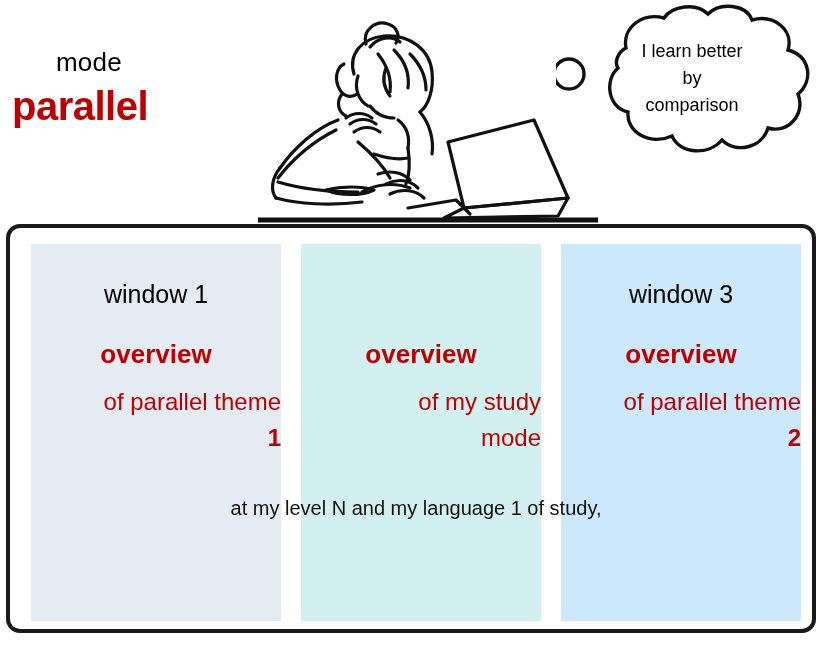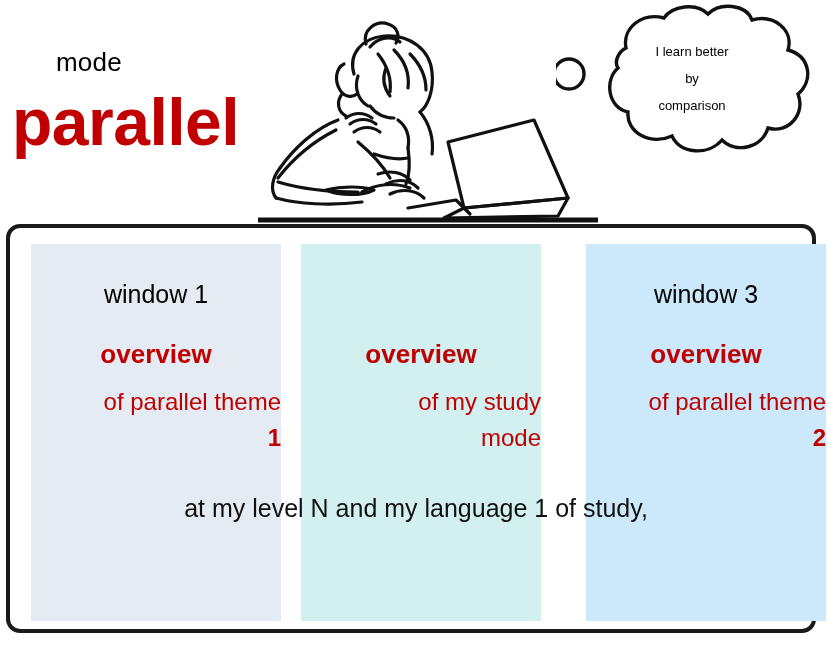--- a/index.html
+++ b/index.html
@@ -23,21 +23,21 @@
     top: 47px;
     font-size: 26px;
     color: #000000;
     letter-spacing: 0.2px;
     margin-left: 44px;
   }
   #mode-value {
     position: absolute;
     left: 12px;
     top: 84px;
-    font-size: 66px;
+    font-size: 40px;
     font-weight: bold;
     color: #C00000;
     letter-spacing: -0.5px;
   }
 
   
   #illustration {
     position: absolute;
     left: 258px;
     top: 2px;
@@ -50,21 +50,21 @@
     top: 4px;
     width: 272px;
     height: 160px;
   }
   #bubble-text {
     position: absolute;
     left: 588px;
     top: 38px;
     width: 208px;
     text-align: center;
-    font-size: 13px;
+    font-size: 18px;
     line-height: 27px;
     color: #000000;
     z-index: 3;
   }
 
   
   #windows-container {
     position: absolute;
     left: 6px;
     top: 224px;
@@ -78,21 +78,21 @@
   }
 
   
   .panel {
     position: absolute;
     top: 16px;
     height: 377px;
   }
   #panel-1 { left: 21px;  width: 250px; background: #E5EBF2; }
   #panel-2 { left: 291px; width: 240px; background: #D3F0F0; }
-  #panel-3 { left: 576px; width: 240px; background: #CCE9FB; }
+  #panel-3 { left: 551px; width: 240px; background: #CCE9FB; }
 
   .panel-title {
     position: absolute;
     top: 36px;
     left: 0;
     right: 0;
     text-align: center;
     font-size: 25px;
     color: #000000;
   }
@@ -120,21 +120,21 @@
     font-weight: bold;
   }
 
   
   #bottom-caption {
     position: absolute;
     left: 46px;
     top: 262px;
     width: 720px;
     text-align: center;
-    font-size: 25px;
+    font-size: 20px;
     line-height: 36px;
     color: #111111;
     z-index: 4;
     pointer-events: none;
   }
 </style>
 </head>
 <body>
 
 <div id="mode-label">mode</div>

